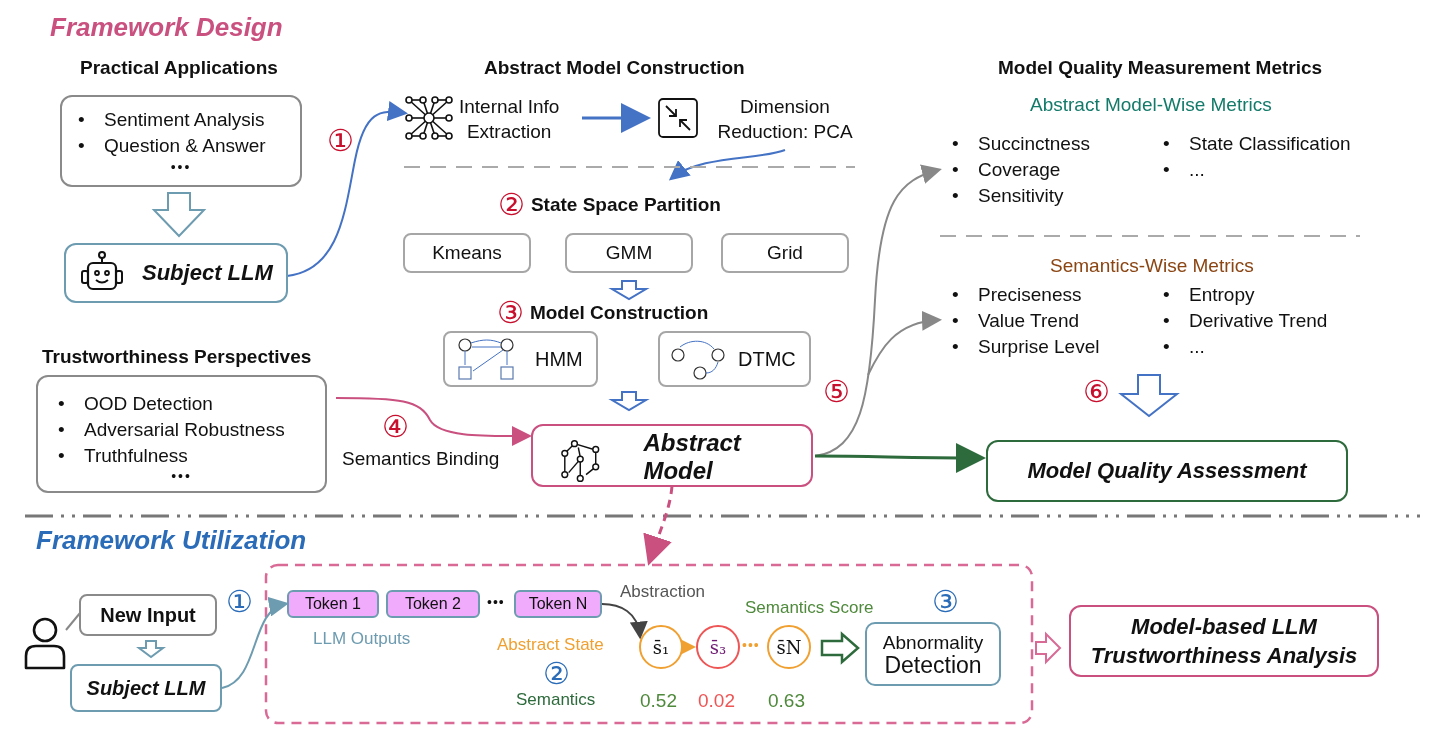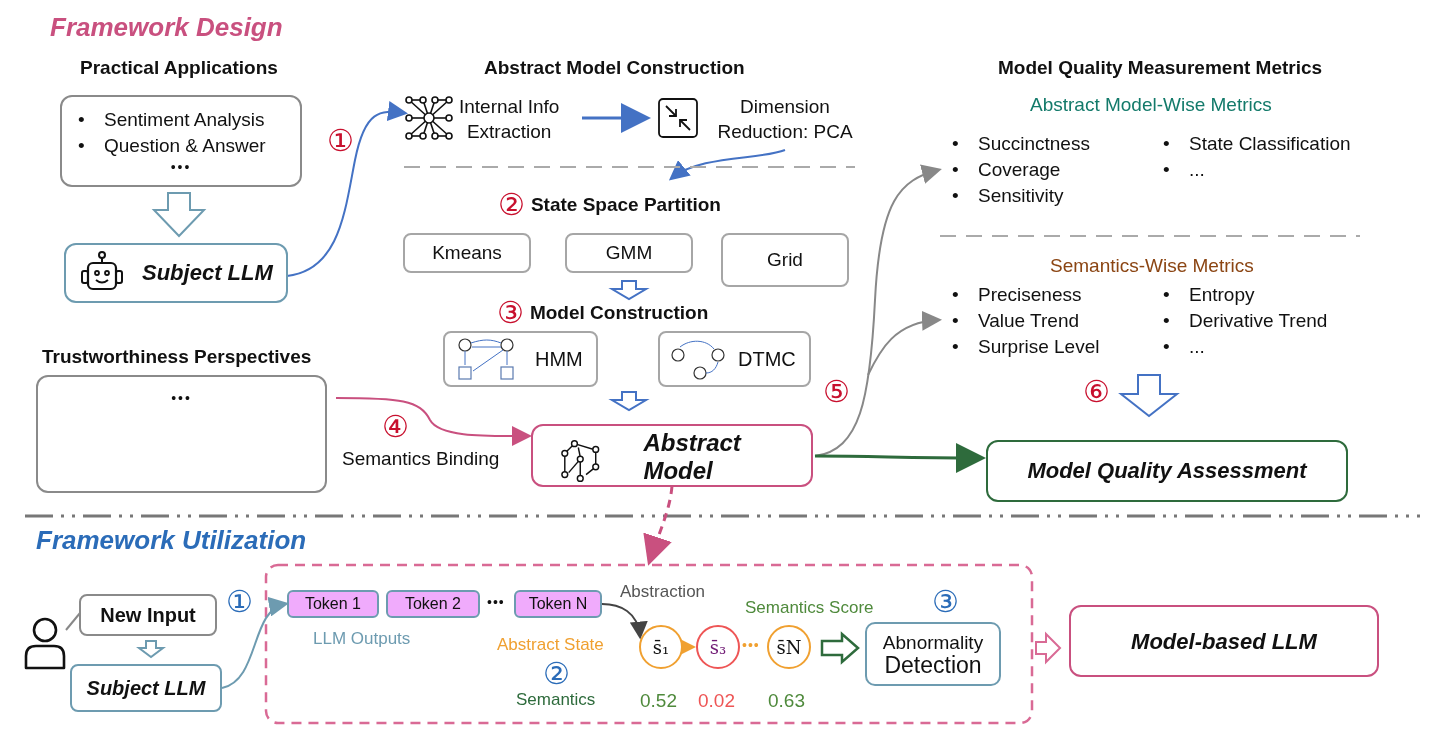--- a/index.html
+++ b/index.html
@@ -173,21 +173,21 @@
   <div>Reduction: PCA</div>
 </div>
 
 <div class="abs" style="left:498px; top:190px; display:flex; align-items:center;">
   <span class="red" style="font-size:30px; line-height:30px;">②</span>
   <span style="font-size:19px; font-weight:bold; margin-left:6px;">State Space Partition</span>
 </div>
 
 <div class="box lgray-box center-text label19" style="left:403px; top:233px; width:128px; height:40px;">Kmeans</div>
 <div class="box lgray-box center-text label19" style="left:565px; top:233px; width:128px; height:40px;">GMM</div>
-<div class="box lgray-box center-text label19" style="left:721px; top:233px; width:128px; height:54px;">Grid</div>
+<div class="box lgray-box center-text label19" style="left:721px; top:233px; width:128px; height:40px;">Grid</div>
 
 <div class="abs" style="left:497px; top:298px; display:flex; align-items:center;">
   <span class="red" style="font-size:30px; line-height:30px;">③</span>
   <span style="font-size:19px; font-weight:bold; margin-left:6px;">Model Construction</span>
 </div>
 
 <div class="box lgray-box" style="left:443px; top:331px; width:155px; height:56px; display:flex; align-items:center;">
   <svg width="62" height="48" viewBox="0 0 62 48" style="margin-left:10px;">
     <circle cx="10" cy="10" r="6" fill="#fff" stroke="#333" stroke-width="1.2"></circle>
     <circle cx="52" cy="10" r="6" fill="#fff" stroke="#333" stroke-width="1.2"></circle>
@@ -207,20 +207,25 @@
     <circle cx="50" cy="20" r="6" fill="#fff" stroke="#333" stroke-width="1.2"></circle>
     <circle cx="32" cy="38" r="6" fill="#fff" stroke="#333" stroke-width="1.2"></circle>
     <path d="M12,12 C22,4 38,4 46,14" fill="none" stroke="#4472c4" stroke-width="1"></path>
     <path d="M50,27 C48,34 44,38 38,38" fill="none" stroke="#4472c4" stroke-width="1"></path>
   </svg>
   <span style="font-size:20px; margin-left:8px;">DTMC</span>
 </div>
 
 <div class="abs heading" style="left:42px; top:346px;">Trustworthiness Perspectives</div>
 <div class="box gray-box" style="left:36px; top:375px; width:291px; height:118px; padding:14px 0 0 20px;">
+  <ul class="bullets">
+    <li>OOD Detection</li>
+    <li>Adversarial Robustness</li>
+    <li>Truthfulness</li>
+  </ul>
   <div style="text-align:center; font-size:14px; margin-left:-20px; letter-spacing:2px; line-height:14px;">•••</div>
 </div>
 <div class="circled red" style="left:382px; top:412px;">④</div>
 <div class="abs label19" style="left:342px; top:448px;">Semantics Binding</div>
 
 <div class="box pink-box" style="left:531px; top:424px; width:282px; height:63px; display:flex; align-items:flex-end; padding-left:26px;">
   <svg width="46" height="46" viewBox="0 0 46 46">
     <g fill="#fff" stroke="#111" stroke-width="1.5">
       <line x1="6" y1="14" x2="16" y2="4"></line>
         <line x1="16" y1="4" x2="36" y2="10"></line>
@@ -309,13 +314,14 @@
 <div class="abs" style="left:745px; top:598px; font-size:17px; color:#4f8a3c;">Semantics Score</div>
 <div class="circled blue" style="left:932px; top:587px;">③</div>
 
 <div class="box teal-box center-text" style="left:865px; top:622px; width:136px; height:64px; border-radius:10px; flex-direction:column; line-height:23px;">
   <span style="font-size:19px;">Abnormality</span>
   <span style="font-size:23px;">Detection</span>
 </div>
 
 <div class="box pink-box center-text" style="left:1069px; top:605px; width:310px; height:72px; flex-direction:column; line-height:29px;">
   <span style="font-size:22px; font-weight:bold; font-style:italic;">Model-based LLM</span>
+  <span style="font-size:22px; font-weight:bold; font-style:italic;">Trustworthiness Analysis</span>
 </div>
 
 </body></html>

